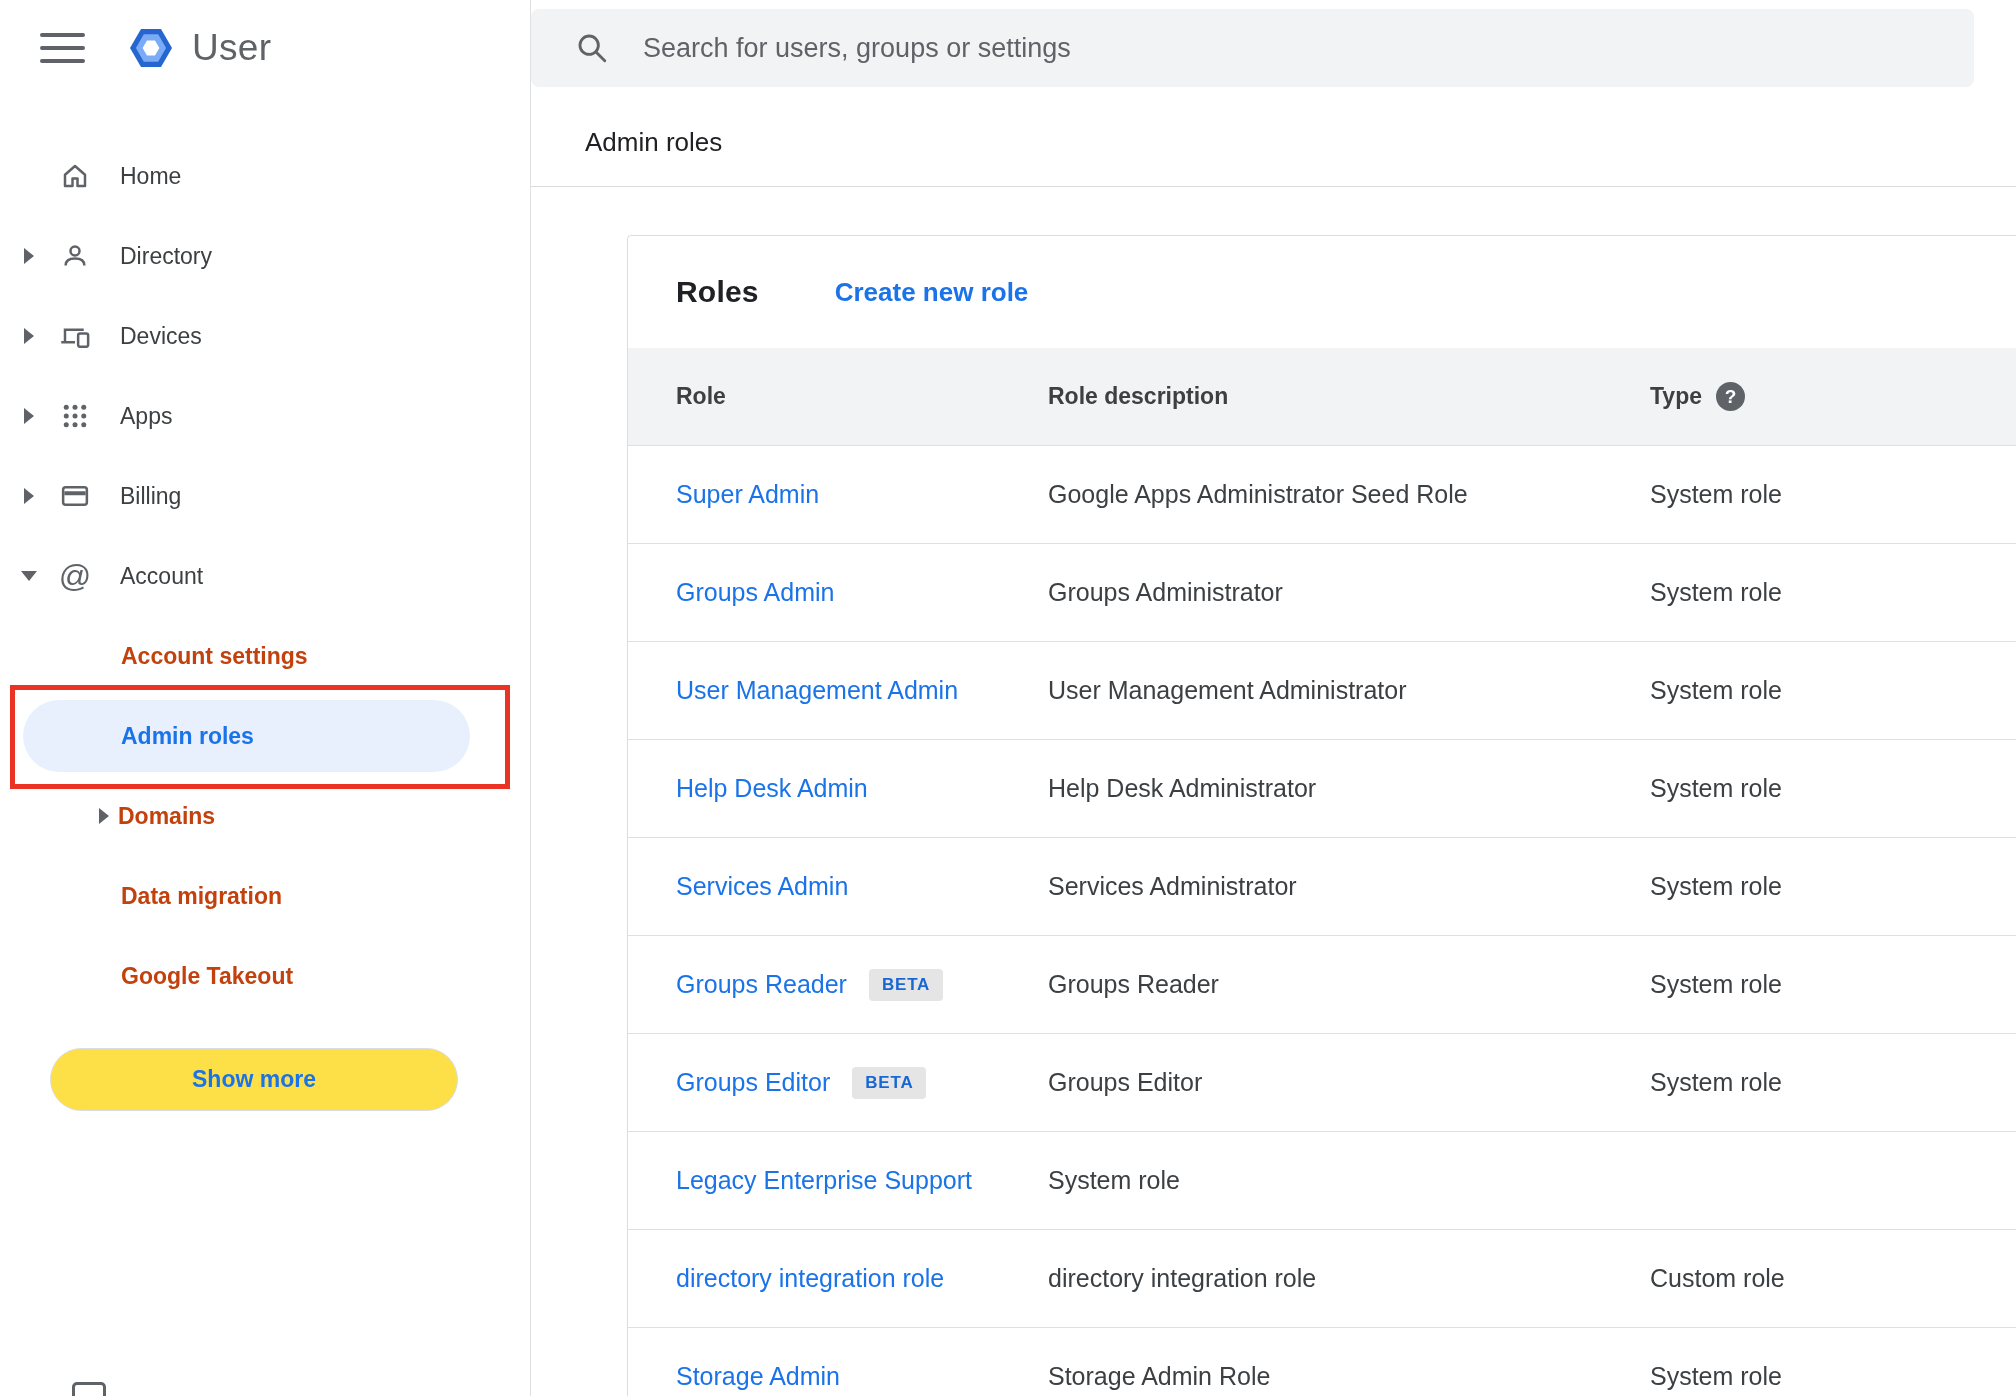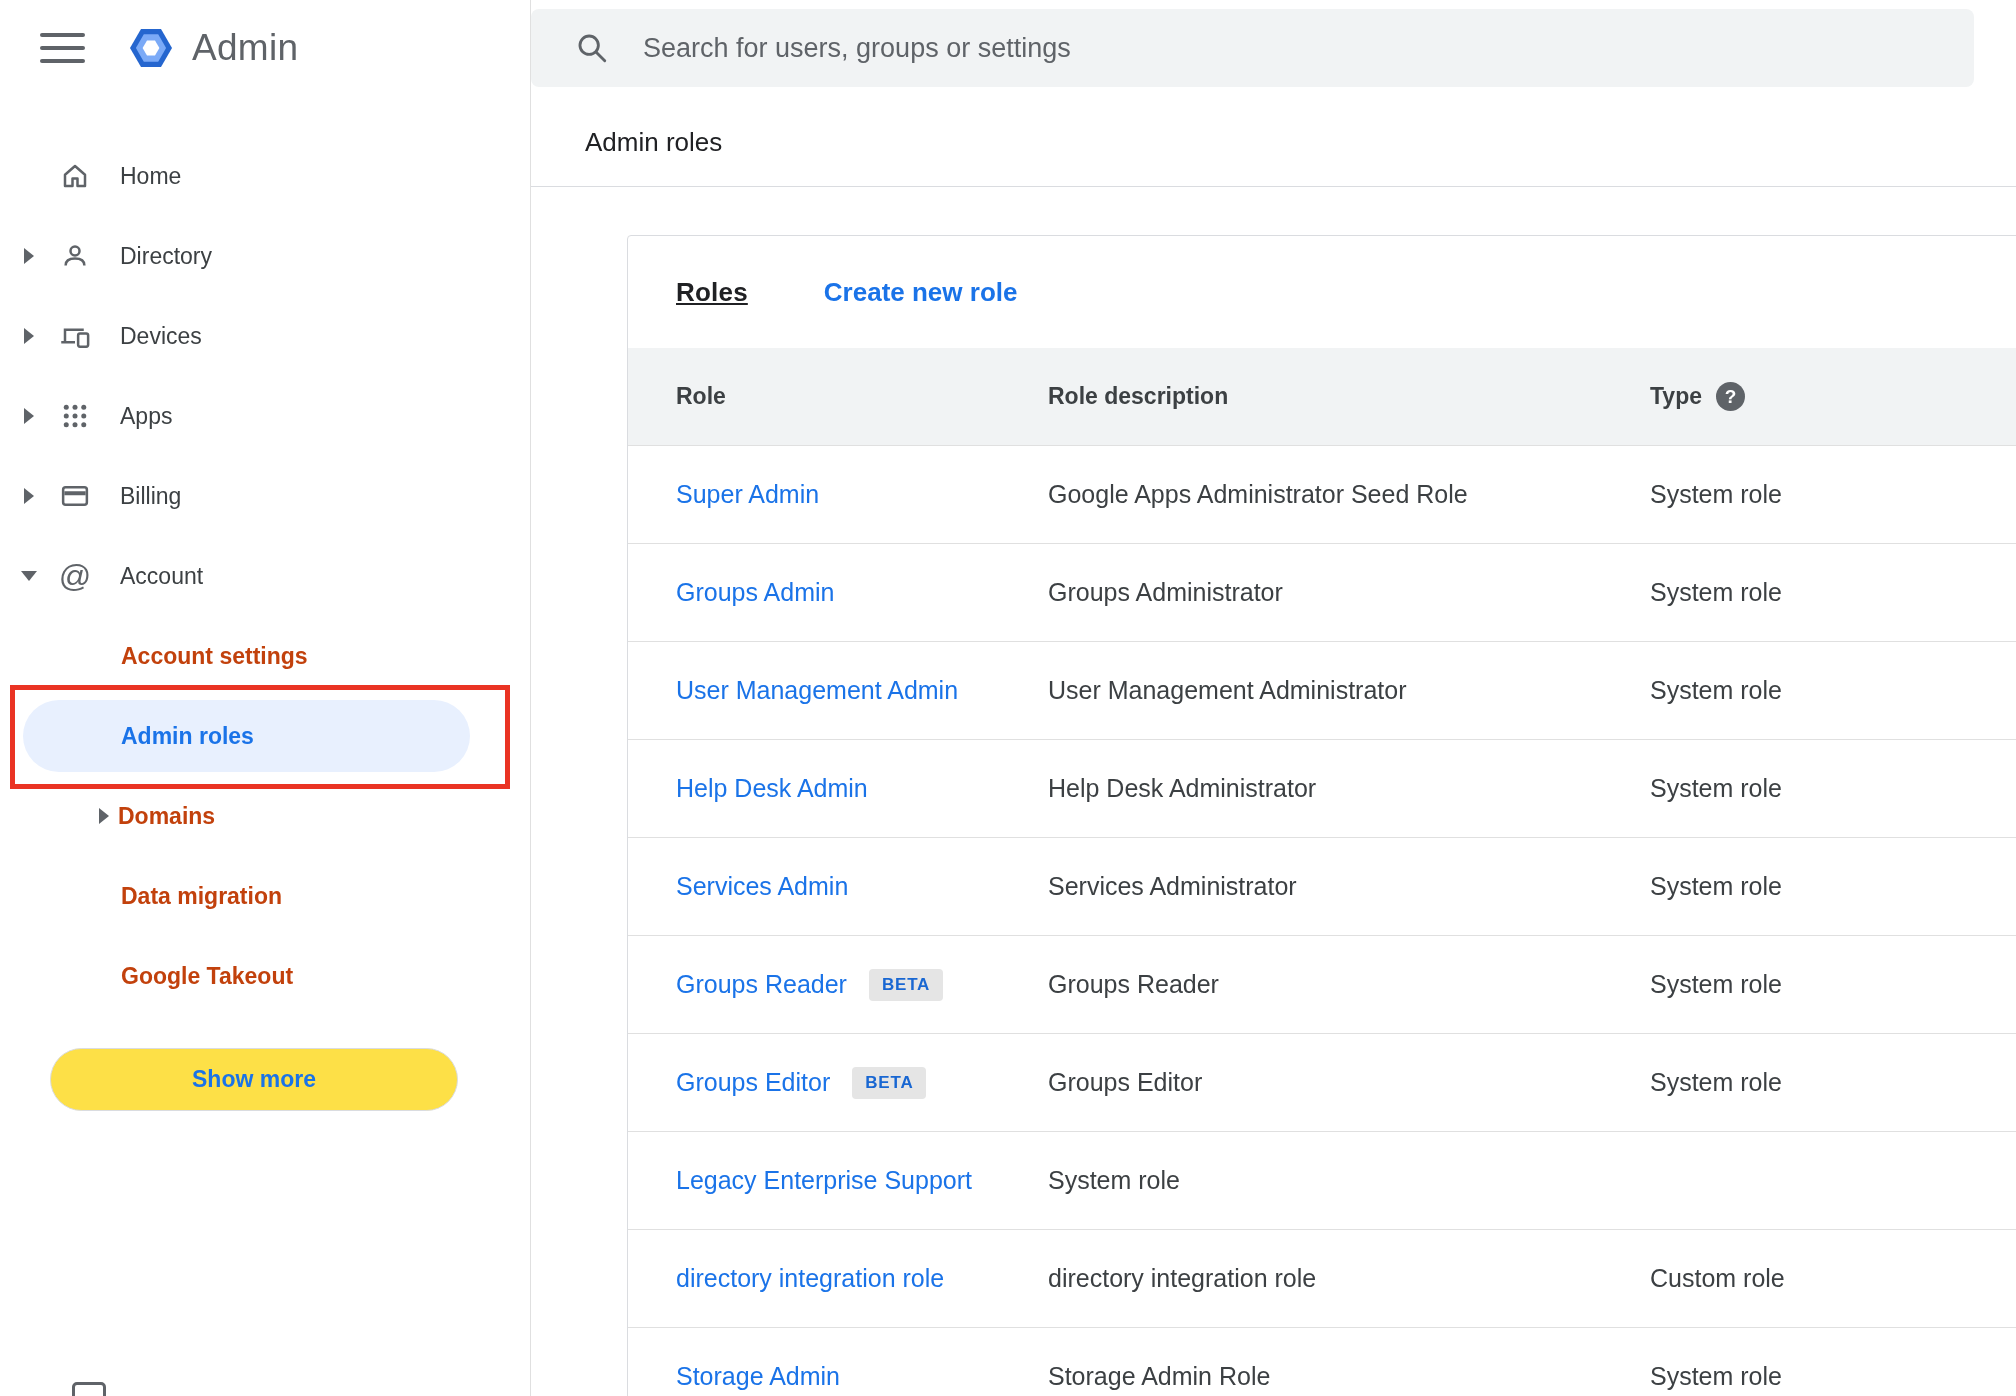--- a/index.html
+++ b/index.html
@@ -90,21 +90,21 @@
     height: 88px; display: flex; align-items: center; padding-left: 54px;
     border-bottom: 1px solid #dadce0; font-size: 26px; color: #202124;
   }
 
   .content { flex: 1; overflow: hidden; }
   .card {
     margin: 48px -6px 0 96px;
     border: 1px solid #dadce0; border-radius: 4px; background: #fff;
   }
   .card-header { height: 112px; display: flex; align-items: center; padding-left: 48px; gap: 76px; }
-  .card-title { font-size: 26px; font-weight: bold; color: #202124; letter-spacing: 0.2px; text-decoration: underline; }
+  .card-title { font-size: 30px; font-weight: bold; color: #202124; letter-spacing: 0.2px; }
   .create-link { font-size: 26px; color: #1a73e8; font-weight: bold; text-decoration: none; cursor: pointer; }
 
   .grid-row { display: grid; grid-template-columns: 372px 602px 1fr; padding-left: 48px; align-items: center; }
   .table-header {
     height: 98px; background: #f1f3f4; border-bottom: 1px solid #e0e0e0;
     font-size: 23px; font-weight: bold; color: #3c4043;
   }
   .type-header { display: flex; align-items: center; gap: 14px; }
   .help-icon {
     width: 29px; height: 29px; border-radius: 50%;
@@ -137,21 +137,21 @@
         <span></span>
     </button>
     <div class="brand">
       <span>
         <svg width="48" height="48" viewBox="0 0 48 48">
           <polygon points="3,24 14,5 34,5 45,24 34,43 14,43" fill="#2566cf"></polygon>
           <polygon points="8.9,24 16.8,10.3 31.2,10.3 39.1,24 31.2,37.7 16.8,37.7" fill="#7baaf7"></polygon>
           <polygon points="15.6,24 20,16.4 28,16.4 32.4,24 28,31.6 20,31.6" fill="#ffffff"></polygon>
         </svg>
       </span>
-      <span class="brand-name">Admin</span>
+      <span class="brand-name">User</span>
     </div>
   </div>
 
   <nav>
     <div class="nav-item">
       <span class="caret-slot"></span>
       <span class="icon-slot">
         <svg width="30" height="30" viewBox="0 0 24 24">
             <path d="M4 11 L12 4 L20 11 V20 H14 V14 H10 V20 H4 Z" fill="none" stroke="#5f6368" stroke-width="2" stroke-linejoin="round"></path>
           </svg>

